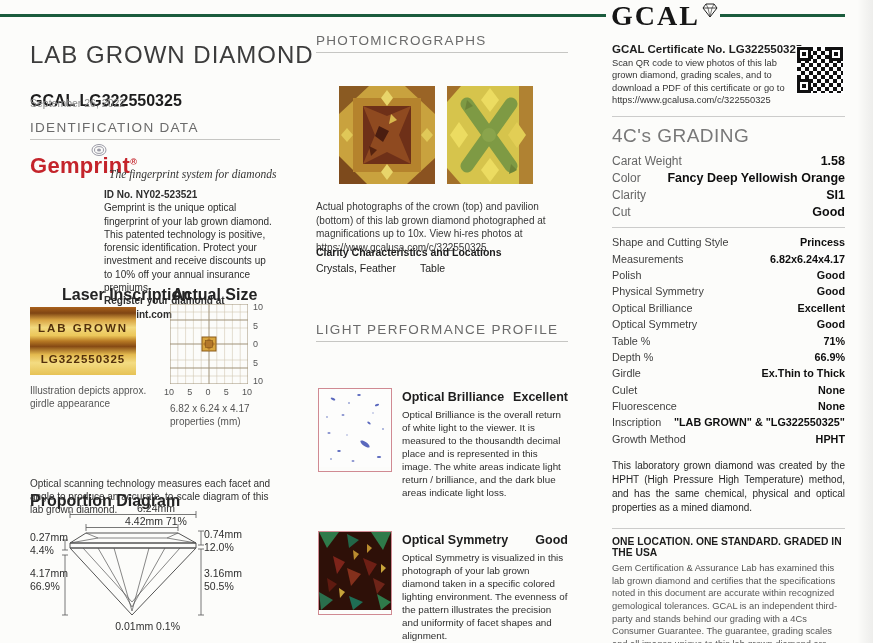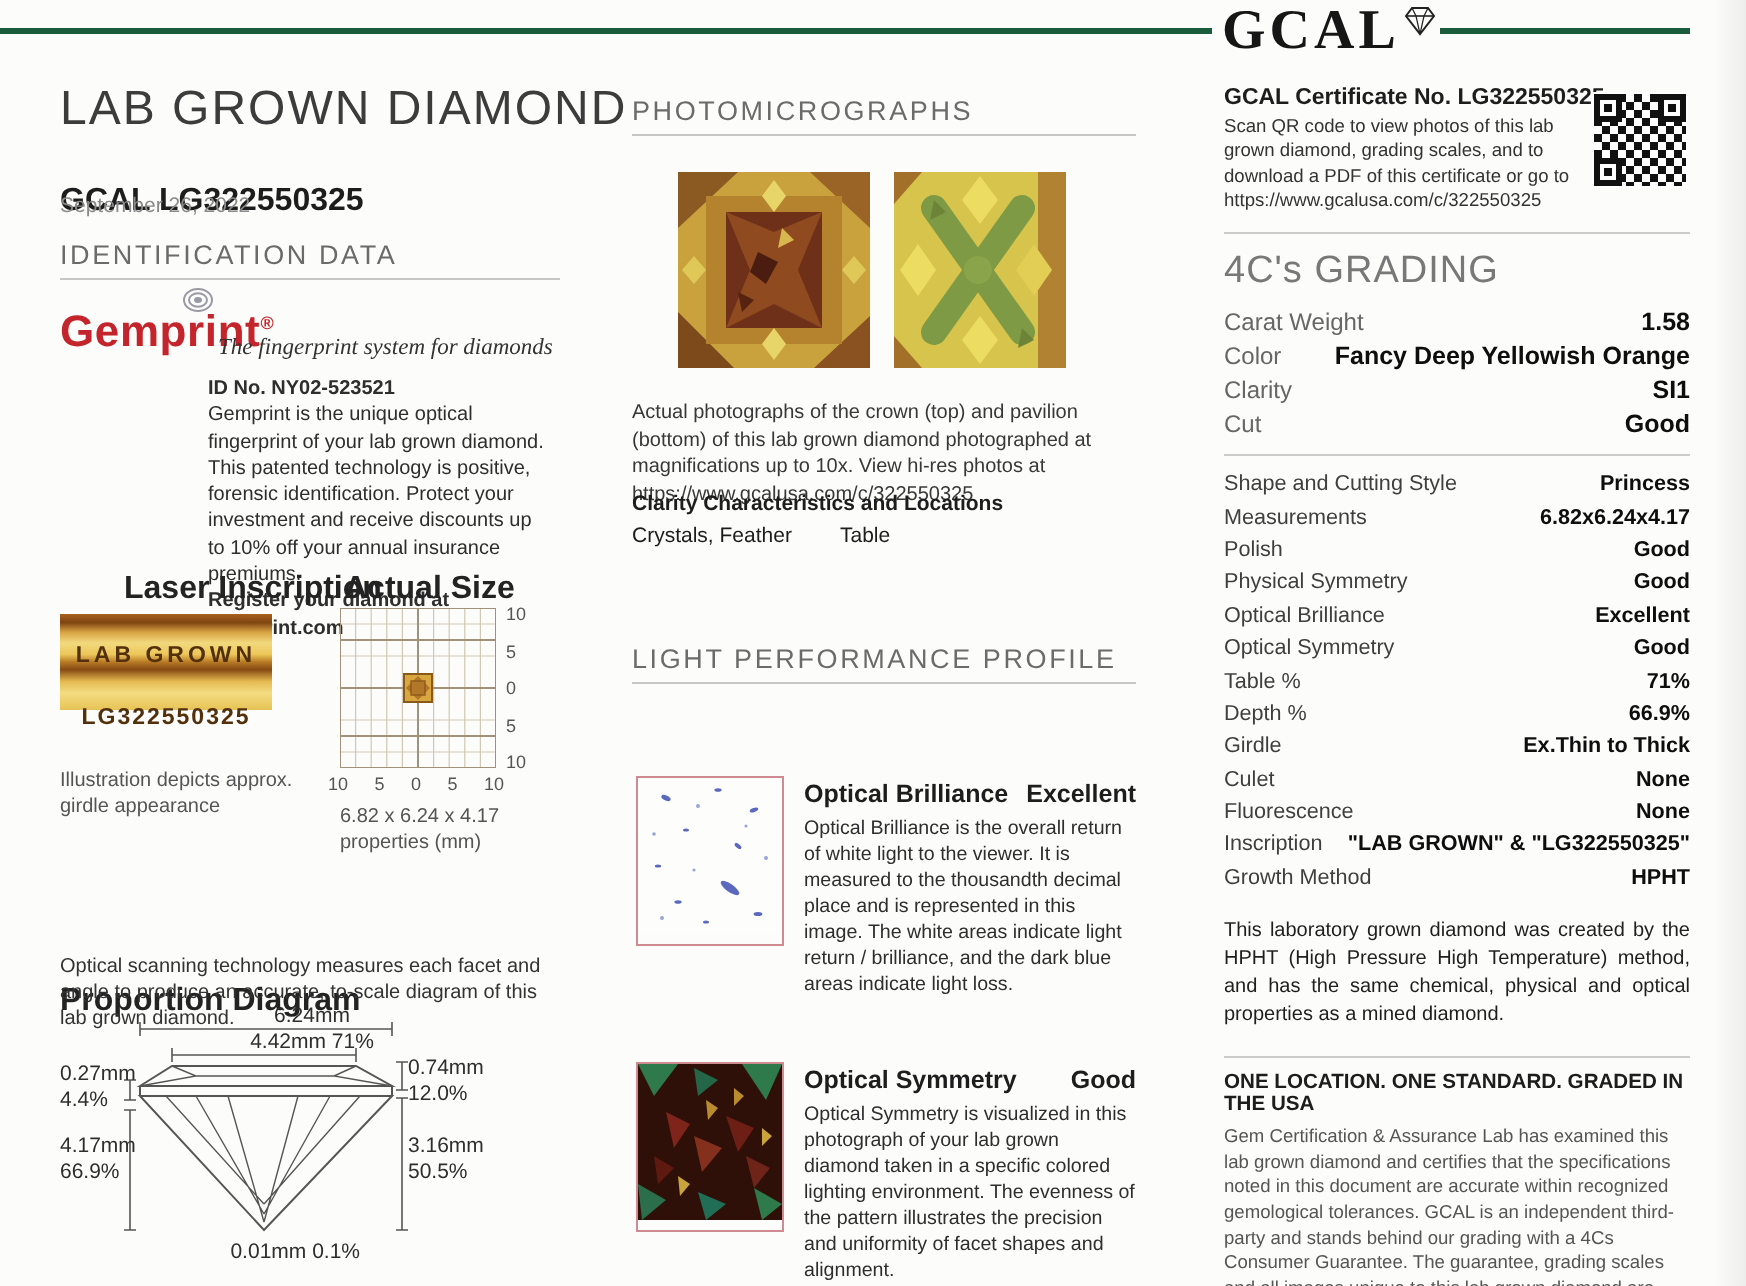--- a/index.html
+++ b/index.html
@@ -34,21 +34,21 @@
 
   .gp-logo { left:30px; top:153px; font-size:22px; font-weight:800; color:#c4242b; letter-spacing:.3px; }
   .gp-logo sup { font-size:9px; color:#c4242b; }
   .gp-fp { position:absolute; top:-10px; left:60px; }
   .gp-tag { left:109px; top:168px; font-family:"Liberation Serif", serif; font-style:italic;
     font-size:11.5px; color:#333; }
   .gp-text { left:104px; top:188px; width:170px; font-size:10px; line-height:1.33; color:#2e2e2e; }
   .gp-text .b { font-weight:700; }
 
   #laser-h { left:30px; top:286px;margin-left:32px; }
-  .laser-img { left:30px; top:307px; width:106px; height:48px;
+  .laser-img { left:30px; top:307px; width:106px; height:68px;
     background:linear-gradient(180deg,#a9611c 0%,#7f4513 9%,#d8a342 19%,#f2d97e 30%,#ecc75a 42%,
       #b87a24 50%,#864a14 58%,#e3b94e 70%,#f4dc82 82%,#e6c255 100%); }
   .laser-img span { position:absolute; left:0; width:100%; text-align:center; color:#53300c;
     font-size:11.5px; letter-spacing:2px; font-weight:600; }
   .laser-img .l1 { top:15px; } .laser-img .l2 { top:46px; letter-spacing:1px; }
   #laser-cap { left:30px; top:384px; width:130px; }
 
   #actual-h { left:172px; top:286px; }
   .grid-box { left:170px; top:304px; width:78px; height:80px; }
   .yticks { left:253px; top:302px; height:84px; display:flex; flex-direction:column;
@@ -63,21 +63,21 @@
   .prop-box .lbl { position:absolute; font-size:10.5px; color:#2e2e2e; }
   .pl-624 { left:80px; top:-1px; width:96px; text-align:center; }
   .pl-442 { left:80px; top:12px; width:96px; text-align:center; }
   .pl-027 { left:2px; top:28px; } .pl-44 { left:2px; top:41px; }
   .pl-074 { left:176px; top:25px; } .pl-120 { left:176px; top:38px; }
   .pl-417 { left:2px; top:64px; } .pl-669 { left:2px; top:77px; }
   .pl-316 { left:176px; top:64px; } .pl-505 { left:176px; top:77px; }
   .pl-culet { left:62px; top:117px; width:90px; text-align:right; }
 
   
-  #photo-heading { left:316px; top:48px; width:252px; }
+  #photo-heading { left:316px; top:33px; width:252px; }
   .photo1 { left:339px; top:86px; } .photo2 { left:447px; top:86px; }
   #photo-cap { left:316px; top:200px; width:256px; font-size:10px; line-height:1.35; color:#383838; }
   #clarity-h { left:316px; top:246px; font-size:10.5px; font-weight:700; }
   #clarity-types { left:316px; top:262px; font-size:10.5px; }
   #clarity-loc { left:420px; top:262px; font-size:10.5px; }
   #light-heading { left:316px; top:322px; width:252px; }
 
   .lp-img { border:1px solid #d08a92; }
   .lp-block { width:166px; }
   .lp-title-row { display:flex; justify-content:space-between; font-size:12.5px; font-weight:700; }

